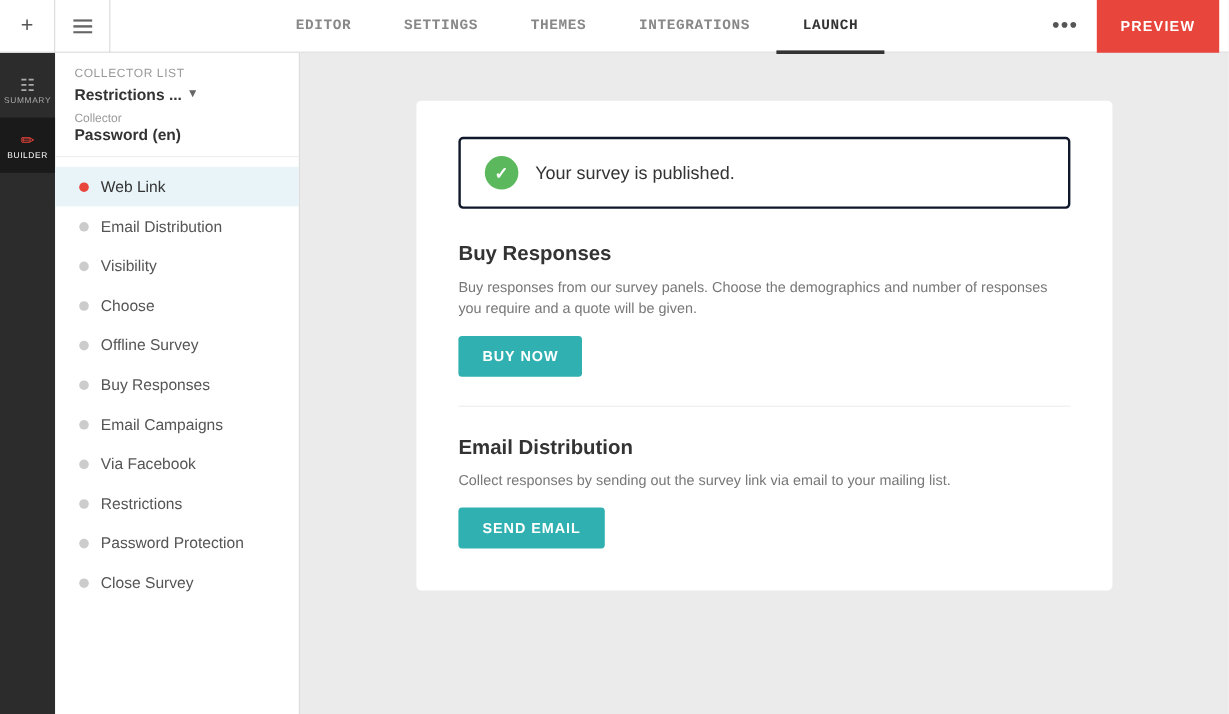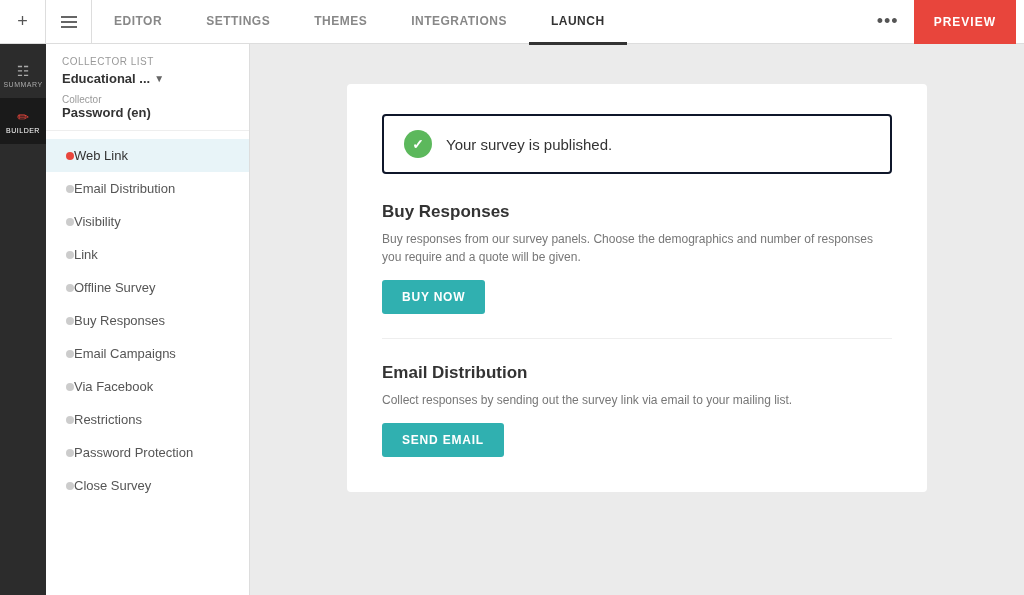--- a/index.html
+++ b/index.html
@@ -27,21 +27,23 @@
       height: 44px;
       display: flex;
       align-items: center;
       justify-content: center;
       border-right: 1px solid #ddd;
     }
     .top-bar-nav {
       flex: 1;
       display: flex;
       align-items: center;
+      justify-content: center;
       gap: 0;
+      font-family: Liberation Mono, monospace;
     }
     .nav-item {
       padding: 0 22px;
       height: 44px;
       display: flex;
       align-items: center;
       font-size: 12px;
       font-weight: 600;
       letter-spacing: 0.5px;
       color: #888;
@@ -181,21 +183,21 @@
       padding: 8px 0;
       flex: 1;
     }
     .nav-panel-item {
       padding: 9px 16px 9px 20px;
       font-size: 13px;
       color: #555;
       cursor: pointer;
       display: flex;
       align-items: center;
-      gap: 0;
+      gap: 10px;
       position: relative;
     }
     .nav-panel-item.active {
       background: #e8f4f8;
       color: #333;
       font-weight: 500;
     }
     .nav-dot {
       width: 8px;
       height: 8px;
@@ -325,42 +327,42 @@
     <div class="icon-btn active">
       <span class="icon-symbol" style="color:#e8453c;">✏</span>
       <span class="icon-label" style="color:#fff;">BUILDER</span>
     </div>
   </div>
 
   <div class="nav-panel">
     <div class="nav-panel-header">
       <div class="label-small">Collector List</div>
       <div class="collector-row">
-        <span class="collector-name">Educational ...</span>
+        <span class="collector-name">Restrictions ...</span>
         <span class="chevron-icon">▼</span>
       </div>
       <div class="lang-label">Collector</div>
       <div class="lang-value">Password (en)</div>
     </div>
     <div class="nav-panel-items">
       <div class="nav-panel-item active">
         <span class="nav-dot"></span>
         <span>Web Link</span>
       </div>
       <div class="nav-panel-item">
         <span class="nav-dot"></span>
         <span>Email Distribution</span>
       </div>
       <div class="nav-panel-item">
         <span class="nav-dot"></span>
         <span>Visibility</span>
       </div>
       <div class="nav-panel-item">
         <span class="nav-dot"></span>
-        <span>Link</span>
+        <span>Choose</span>
       </div>
       <div class="nav-panel-item">
         <span class="nav-dot"></span>
         <span>Offline Survey</span>
       </div>
       <div class="nav-panel-item">
         <span class="nav-dot"></span>
         <span>Buy Responses</span>
       </div>
       <div class="nav-panel-item">

